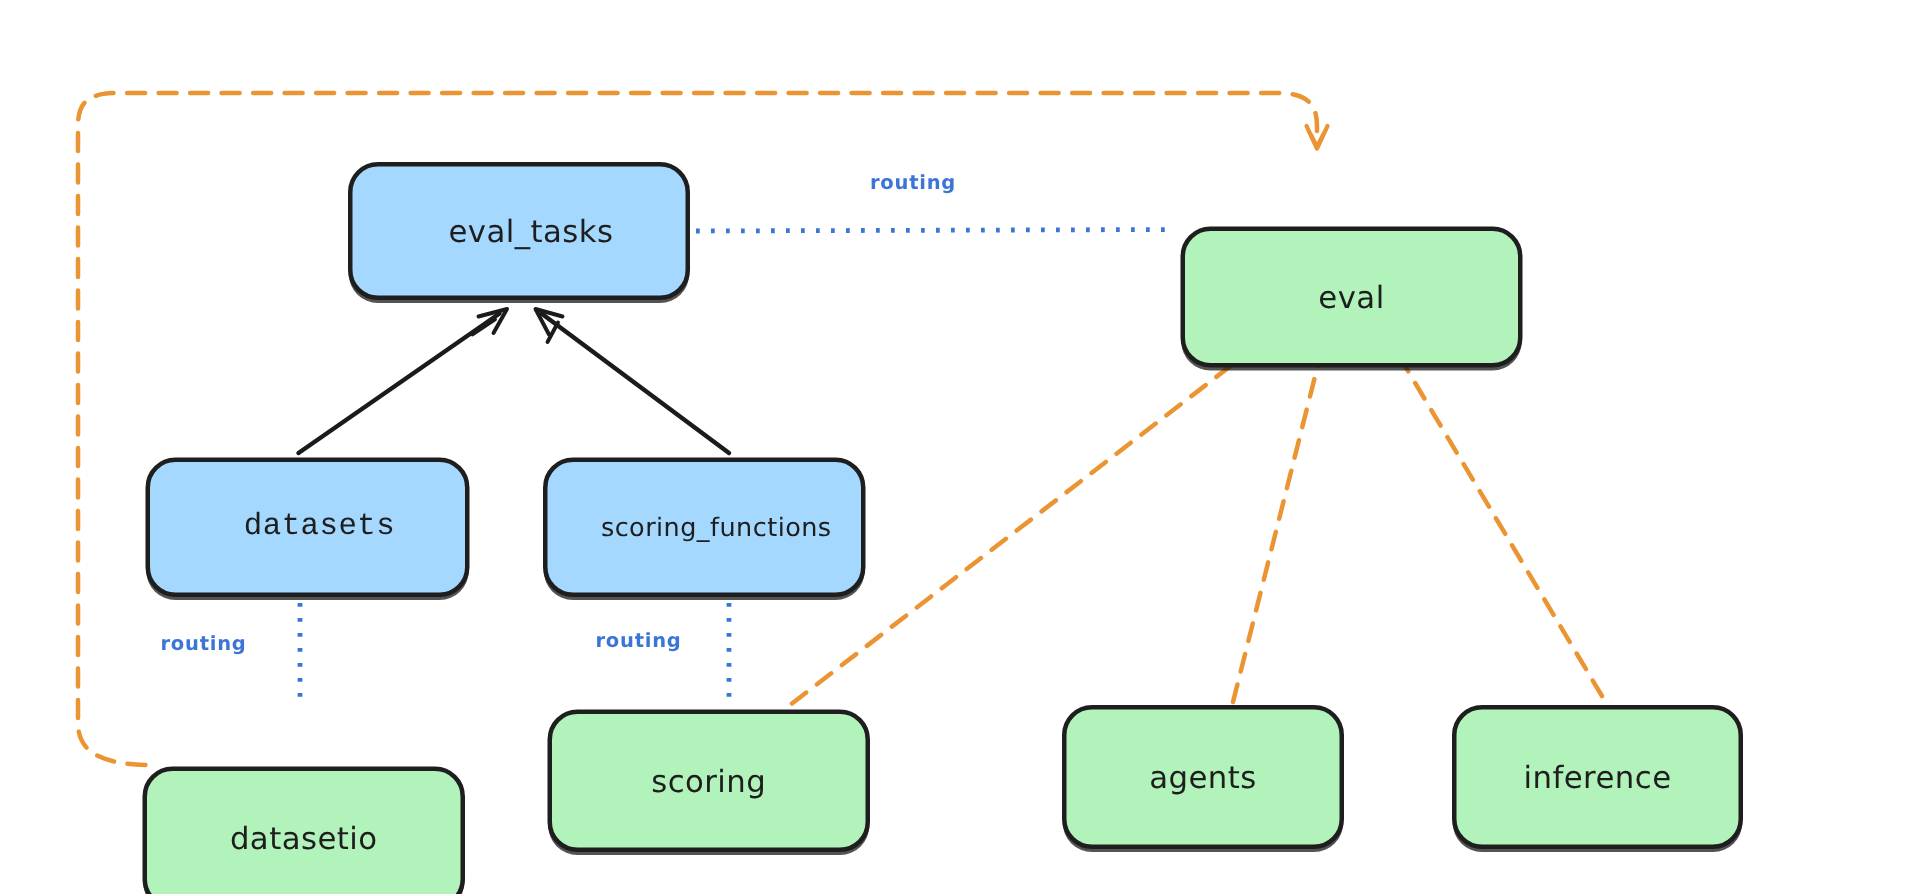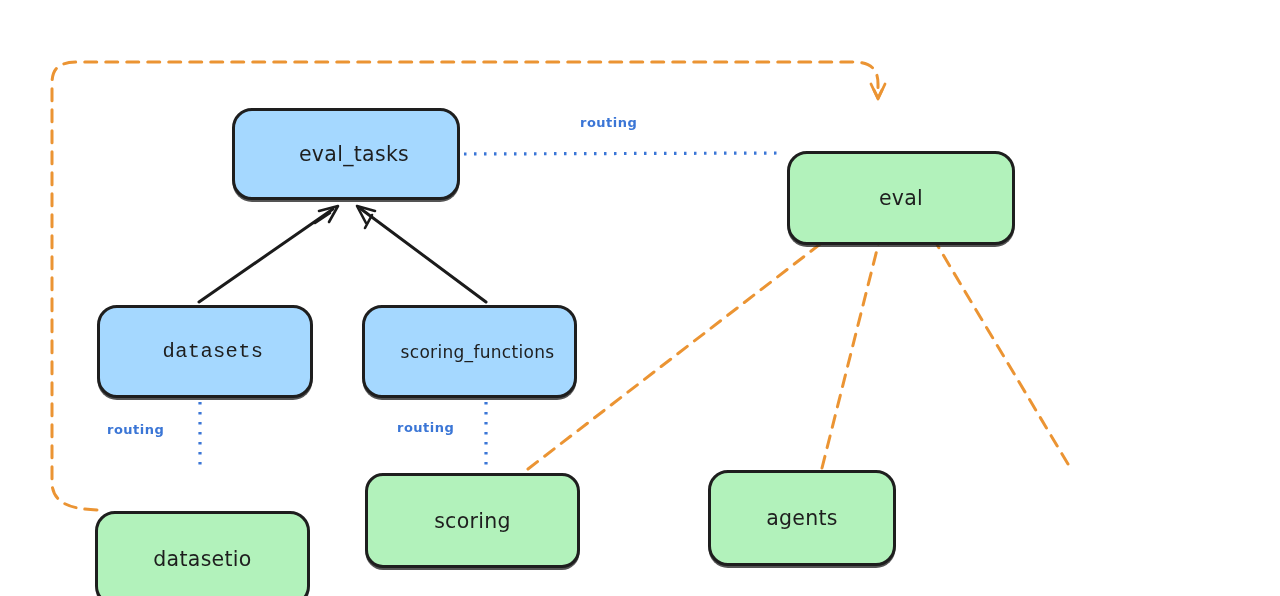--- a/index.html
+++ b/index.html
@@ -35,21 +35,21 @@
     box-sizing:border-box;
   }
   .node.blue{background:var(--api-fill-blue);padding-left:16px;}
   .node.green{background:var(--provider-fill-green);}
 
   #n-eval-tasks{left:232px;top:108px;width:228px;height:92px;}
   #n-eval{left:787px;top:104px;width:228px;height:94px;margin-top:47px;}
   #n-datasets{left:97px;top:305px;width:216px;height:93px;font-family:Liberation Mono, monospace;}
   #n-scoring-functions{left:362px;top:305px;width:215px;height:93px;font-size:17px;}
   #n-datasetio{left:95px;top:473px;width:215px;height:95px;margin-top:38px;}
-  #n-scoring{left:365px;top:473px;width:215px;height:95px;border-radius:18px;}
+  #n-scoring{left:365px;top:473px;width:215px;height:95px;}
   #n-agents{left:708px;top:470px;width:188px;height:96px;text-align:right;}
   #n-inference{left:968px;top:470px;width:194px;height:96px;}
 
   .edge-label{
     position:absolute;
     color:var(--routing-blue);
     font-size:13px;
     font-weight:bold;
     letter-spacing:0.5px;
   }
@@ -113,18 +113,21 @@
   </div>
   <div class="node green" id="n-datasetio">
     <span>datasetio</span>
   </div>
   <div class="node green" id="n-scoring">
     <span>scoring</span>
   </div>
   <div class="node green" id="n-agents">
     <span>agents</span>
   </div>
+  <div class="node green" id="n-inference">
+    <span>inference</span>
+  </div>
 
   <div class="edge-label" id="lbl-routing-top">routing</div>
   <div class="edge-label" id="lbl-routing-left">routing</div>
   <div class="edge-label" id="lbl-routing-mid">routing</div>
 
 </div>
 
 </body></html>

